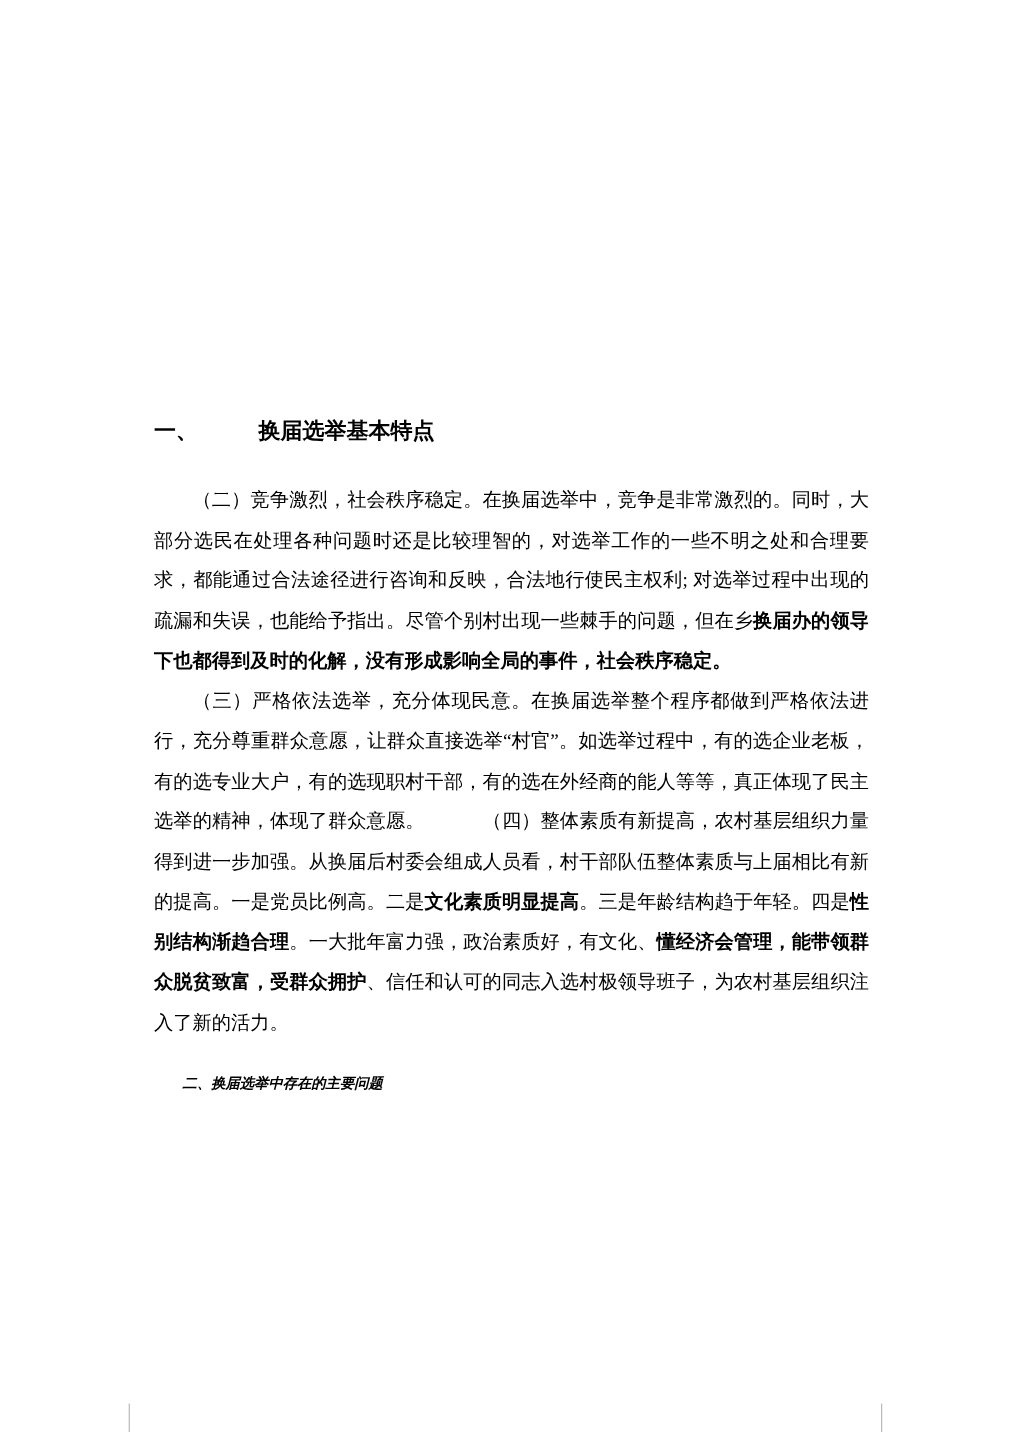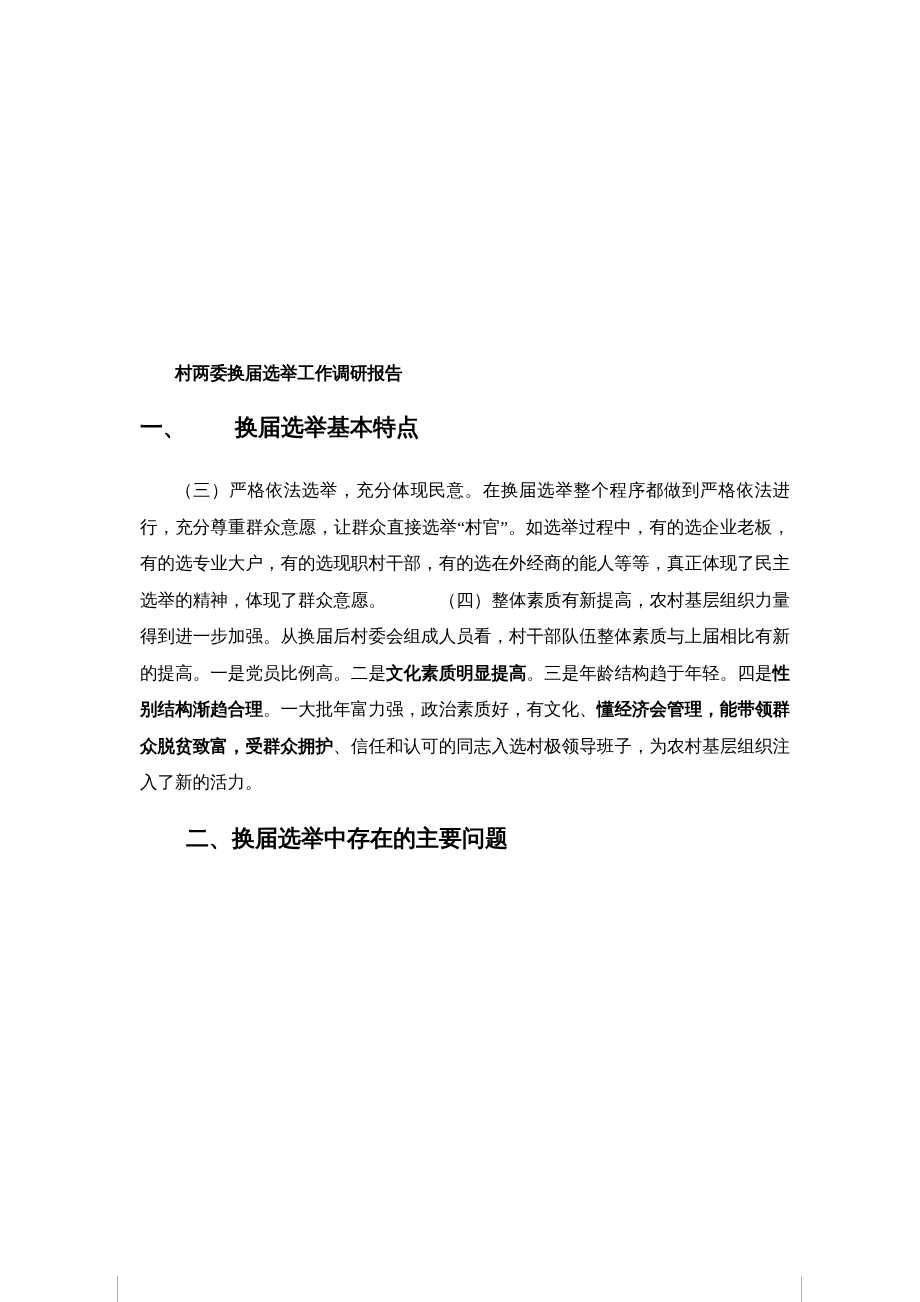--- a/index.html
+++ b/index.html
@@ -20,65 +20,66 @@
     overflow: hidden;
   }
   .doc-title {
     font-size: 17.5px;
     font-weight: bold;
     text-indent: 2em;
     line-height: 36px;
     margin: 0;
   }
   .sec-heading {
-    font-size: 23px;
+    font-size: 20px;
     font-weight: bold;
     line-height: 36px;
     margin: 19px 0 26px 0;
   }
   .sec-heading .sec-num {
     display: inline-block;
     width: 95px;
   }
   .body-para {
     margin: 0;
     line-height: 36.5px;
     text-align: justify;
     text-indent: 2em;
   }
   .b {
     font-weight: bold;
   }
   .sec-heading2 {
-    font-size: 23px;
+    font-size: 13px;
     font-weight: bold;
     line-height: 36px;
     margin: 20px 0 0 0;
     text-indent: 2em;
+    font-style: italic;
   }
   .boundary-mark {
     position: absolute;
     width: 1px;
     height: 26px;
     background: #b3b3b3;
     bottom: 0;
   }
   .boundary-left { left: 117px; }
   .boundary-right { left: 801px; }
 </style>
 </head>
 <body>
 
 <div class="page">
 
-  <h1 class="doc-title">村两委换届选举工作调研报告</h1>
 
   <h2 class="sec-heading"><span class="sec-num">一、</span><span>换届选举基本特点</span></h2>
 
 
+  <p class="body-para"><span>（二）竞争激烈，社会秩序稳定。在换届选举中，竞争是非常激烈的。同时，大部分选民在处理各种问题时还是比较理智的，对选举工作的一些不明之处和合理要求，都能通过合法途径进行咨询和反映，合法地行使民主权利; 对选举过程中出现的疏漏和失误，也能给予指出。尽管个别村出现一些棘手的问题，但在乡</span><span class="b">换届办的领导下也都得到及时的化解，没有形成影响全局的事件，社会秩序稳定。</span></p>
 
   <p class="body-para"><span>（三）严格依法选举，充分体现民意。在换届选举整个程序都做到严格依法进行，充分尊重群众意愿，让群众直接选举“村官”。如选举过程中，有的选企业老板，有的选专业大户，有的选现职村干部，有的选在外经商的能人等等，真正体现了民主选举的精神，体现了群众意愿。　　　</span><span>（四）整体素质有新提高，农村基层组织力量得到进一步加强。从换届后村委会组成人员看，村干部队伍整体素质与上届相比有新的提高。一是党员比例高。二是</span><span class="b">文化素质明显提高</span><span>。三是年龄结构趋于年轻。四是</span><span class="b">性别结构渐趋合理</span><span>。一大批年富力强，政治素质好，有文化、</span><span class="b">懂经济会管理，能带领群众脱贫致富，受群众拥护</span><span>、信任和认可的同志入选村极领导班子，为农村基层组织注入了新的活力。</span></p>
 
   <h2 class="sec-heading2">二、换届选举中存在的主要问题</h2>
 
   <div class="boundary-mark boundary-left"></div>
   <div class="boundary-mark boundary-right"></div>
 
 </div>
 

